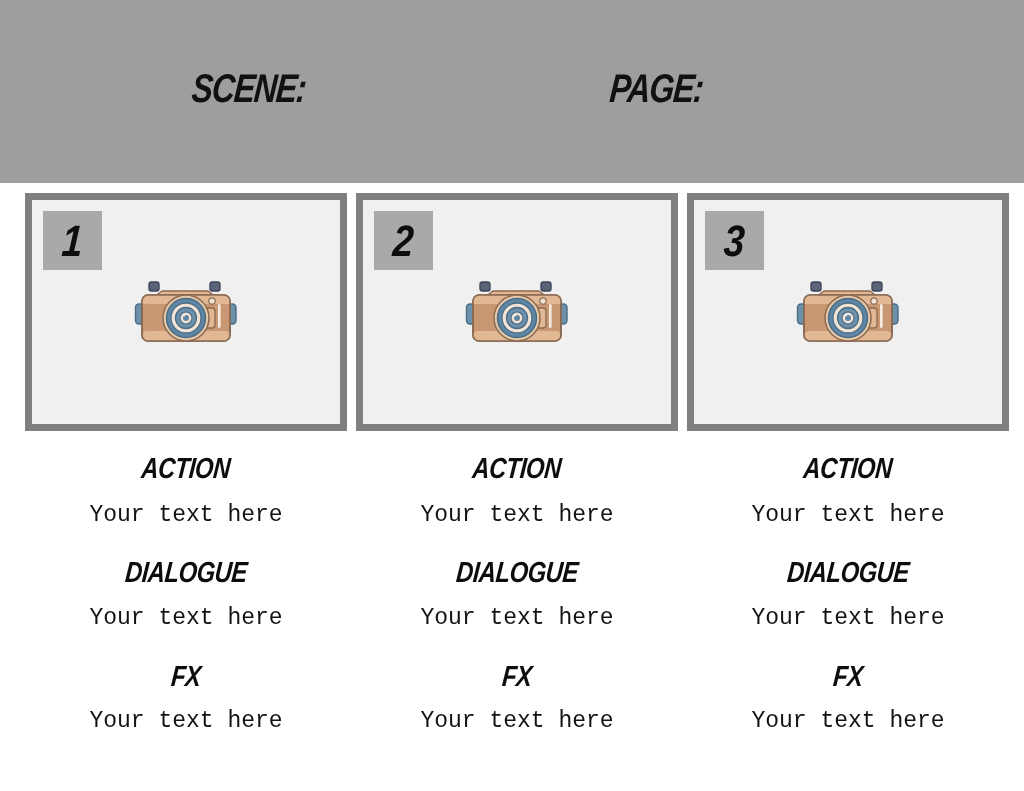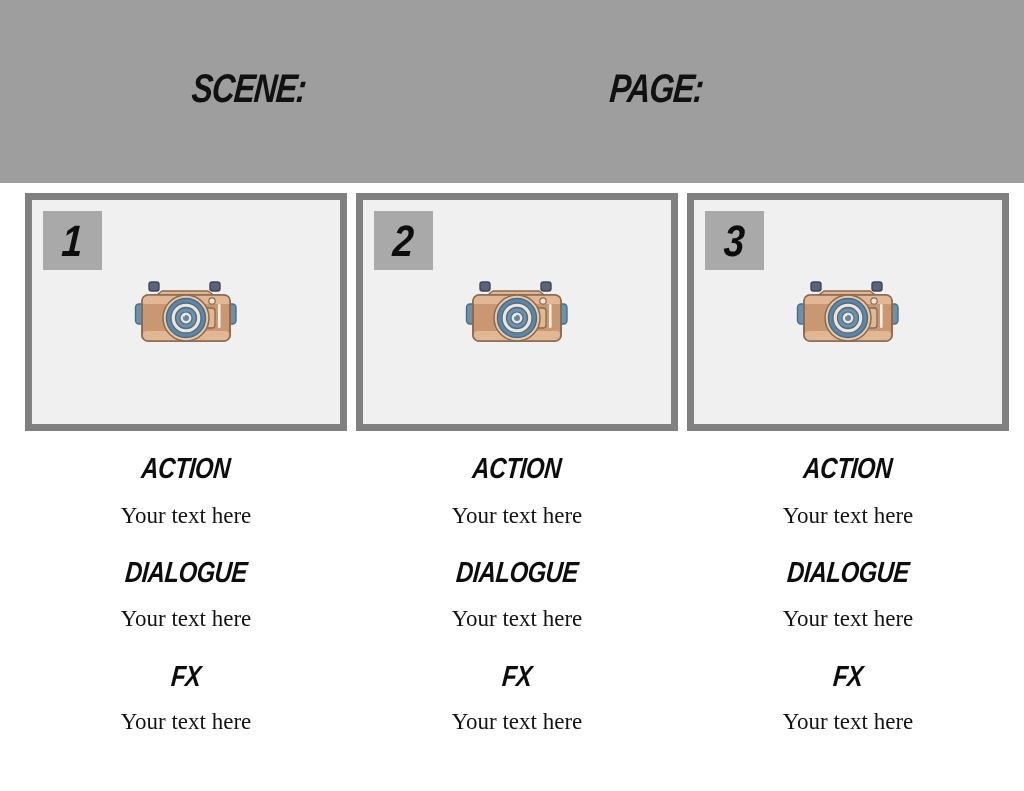--- a/index.html
+++ b/index.html
@@ -121,21 +121,21 @@
     font-style: italic;
     font-size: 29px;
     letter-spacing: -0.6px;
     color: #0d0d0d;
     transform: scaleX(0.82) skewX(-6deg);
     display: inline-block;
     line-height: 1;
     white-space: nowrap;
   }
   .field-value {
-    font-family: Liberation Serif, serif;
+    font-family: Liberation Mono, monospace;
     font-size: 23px;
     color: #131313;
     line-height: 1;
     white-space: nowrap;
   }
 
   .row-action-heading   { margin-top: 23px; }
   .row-action-value     { margin-top: 21px; }
   .row-dialogue-heading { margin-top: 31px; }
   .row-dialogue-value   { margin-top: 20px; }

